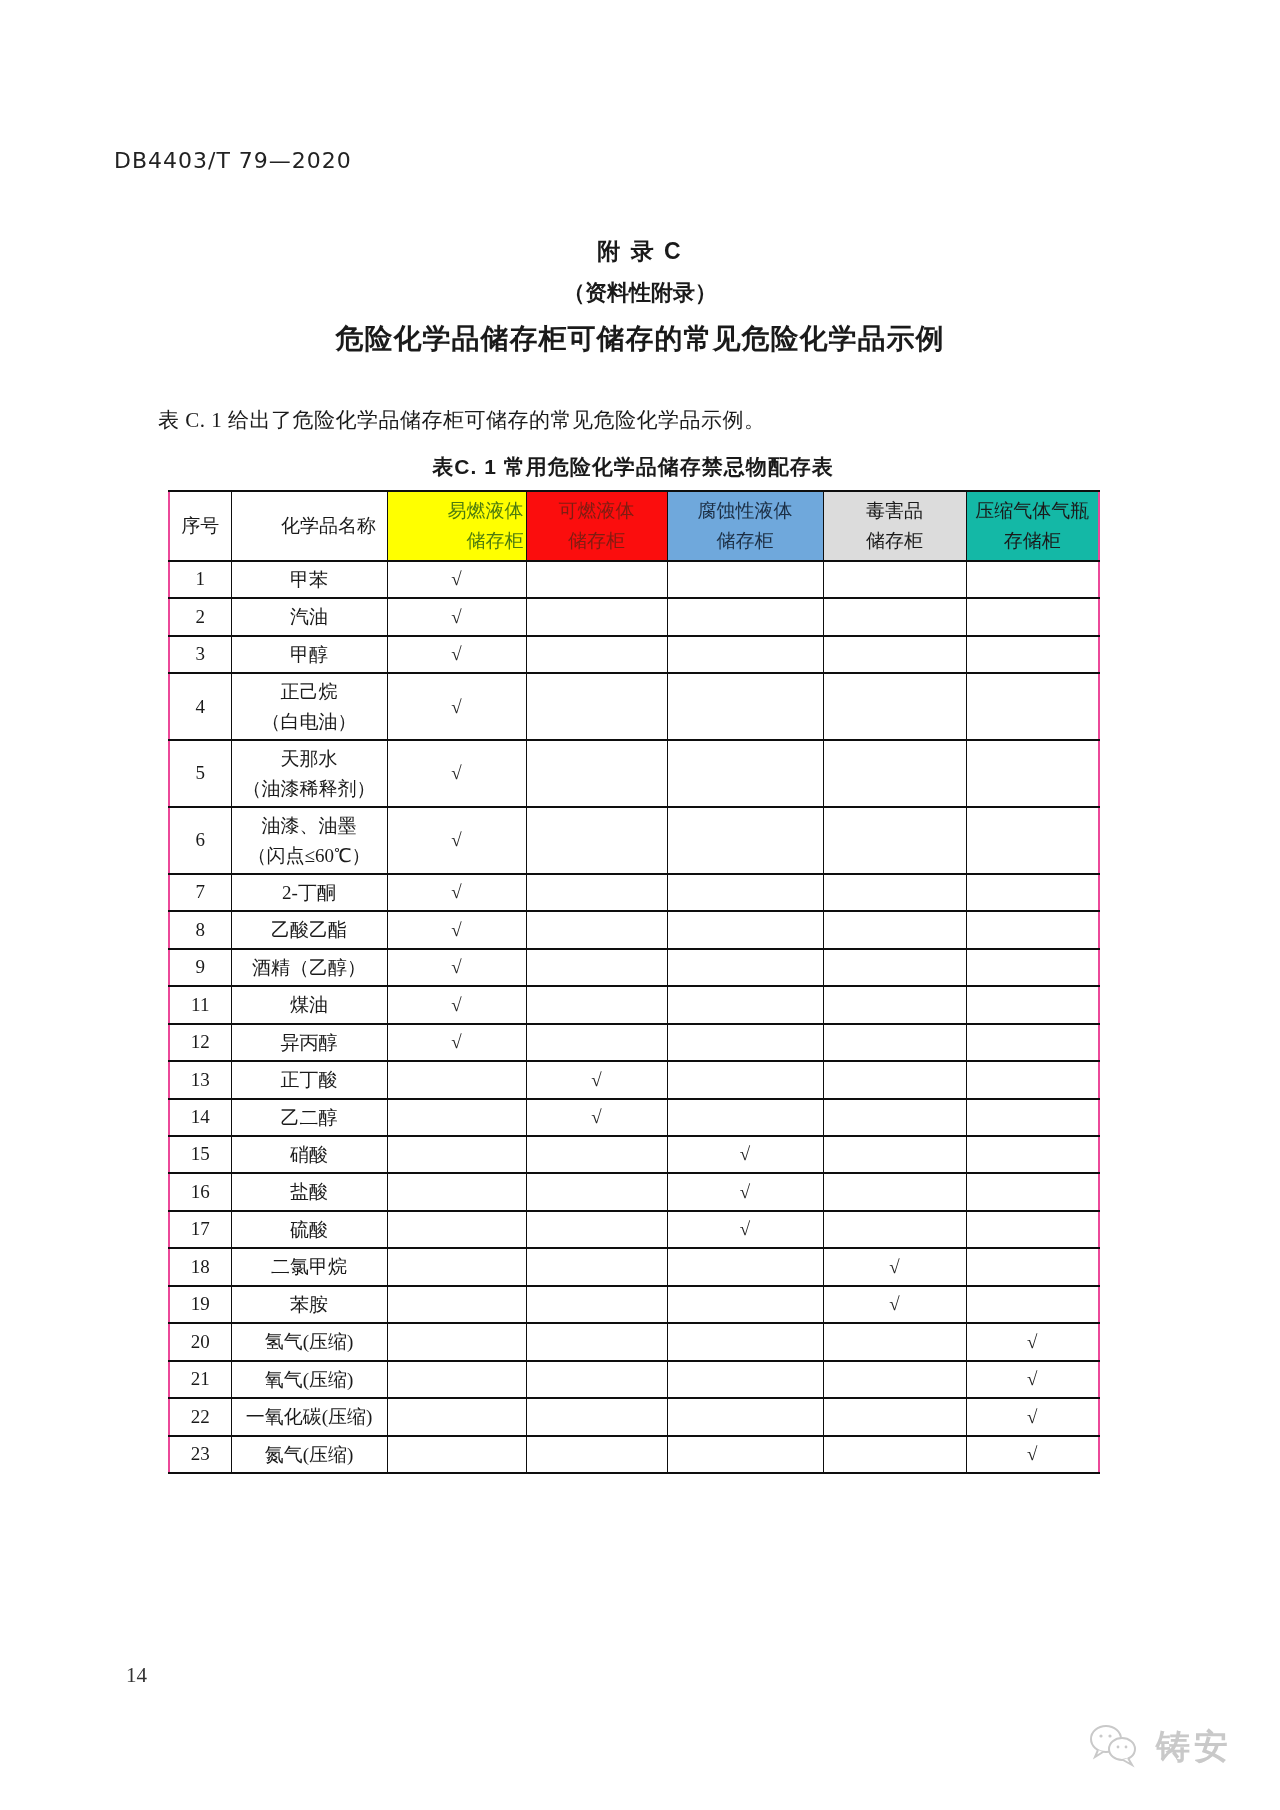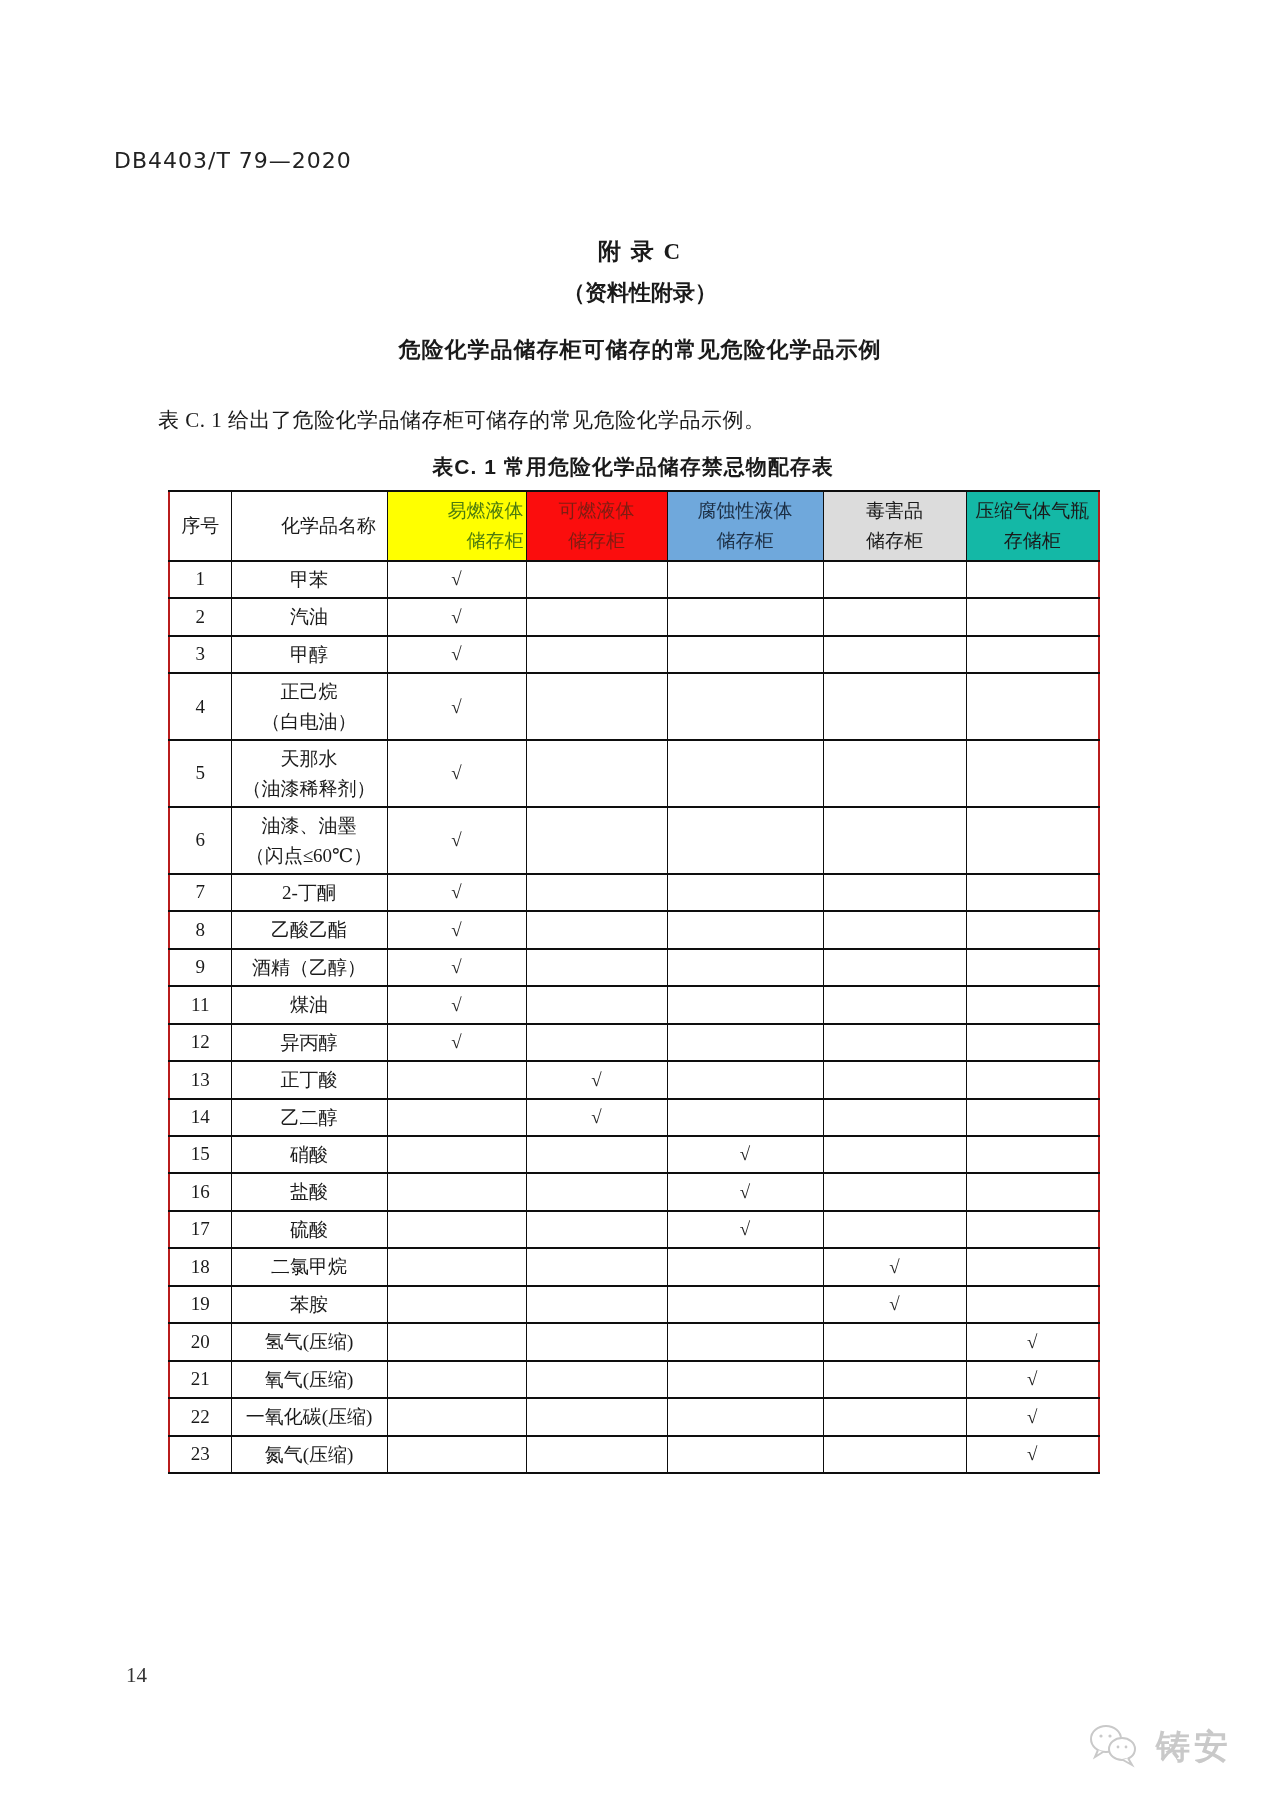--- a/index.html
+++ b/index.html
@@ -12,25 +12,25 @@
     overflow:hidden;
   }
   .doc-code {
     position:absolute; left:114px; top:132px;
     font-family:"DejaVu Sans","Liberation Sans",sans-serif;
     font-size:22px; letter-spacing:1px; color:#222;margin-top:16px;
   }
   .titles {
     position:absolute; left:0; top:236px; width:1280px;
     text-align:center;
-    font-family:Liberation Serif, serif;
+    font-family:Liberation Sans, sans-serif;
   }
   .title-line1 { font-size:23px; font-weight:bold; letter-spacing:2px; }
   .title-line2 { font-size:22px; font-weight:bold; margin-top:11px; }
-  .title-line3 { font-size:22px; font-weight:bold; margin-top:27px; letter-spacing:1px; }
+  .title-line3 { font-size:28px; font-weight:bold; margin-top:12px; letter-spacing:1px; }
   .intro {
     position:absolute; left:158px; top:406px; width:990px;
     font-size:21px; letter-spacing:0.5px;
   }
   .table-caption {
     position:absolute; left:168px; top:453px; width:930px;
     text-align:center;
     font-family:"Liberation Sans","DejaVu Sans",sans-serif;
     font-size:21px; font-weight:bold; letter-spacing:1px;
   }
@@ -41,21 +41,21 @@
     table-layout:fixed;
     font-size:19px;
   }
   table.storage th, table.storage td {
     border:1px solid #0e0e0e;
     border-top-width:2px; border-bottom-width:2px;
     text-align:center; vertical-align:middle;
     padding:3px 2px;
     line-height:1.5;
   }
-  table.storage { border:2px solid #b91c1c; }
+  table.storage { border:2px solid #ec4899;font-family:Liberation Serif, serif; }
   table.storage th {
     font-weight:normal;
     height:70px;
     font-size:19px;
   }
   table.storage td { height:36px; }
   .hdr-line { display:block; line-height:1.6; }
   .check { font-size:19px; color:#222; }
   .name-line { display:block; line-height:1.55; }
   .page-number {

